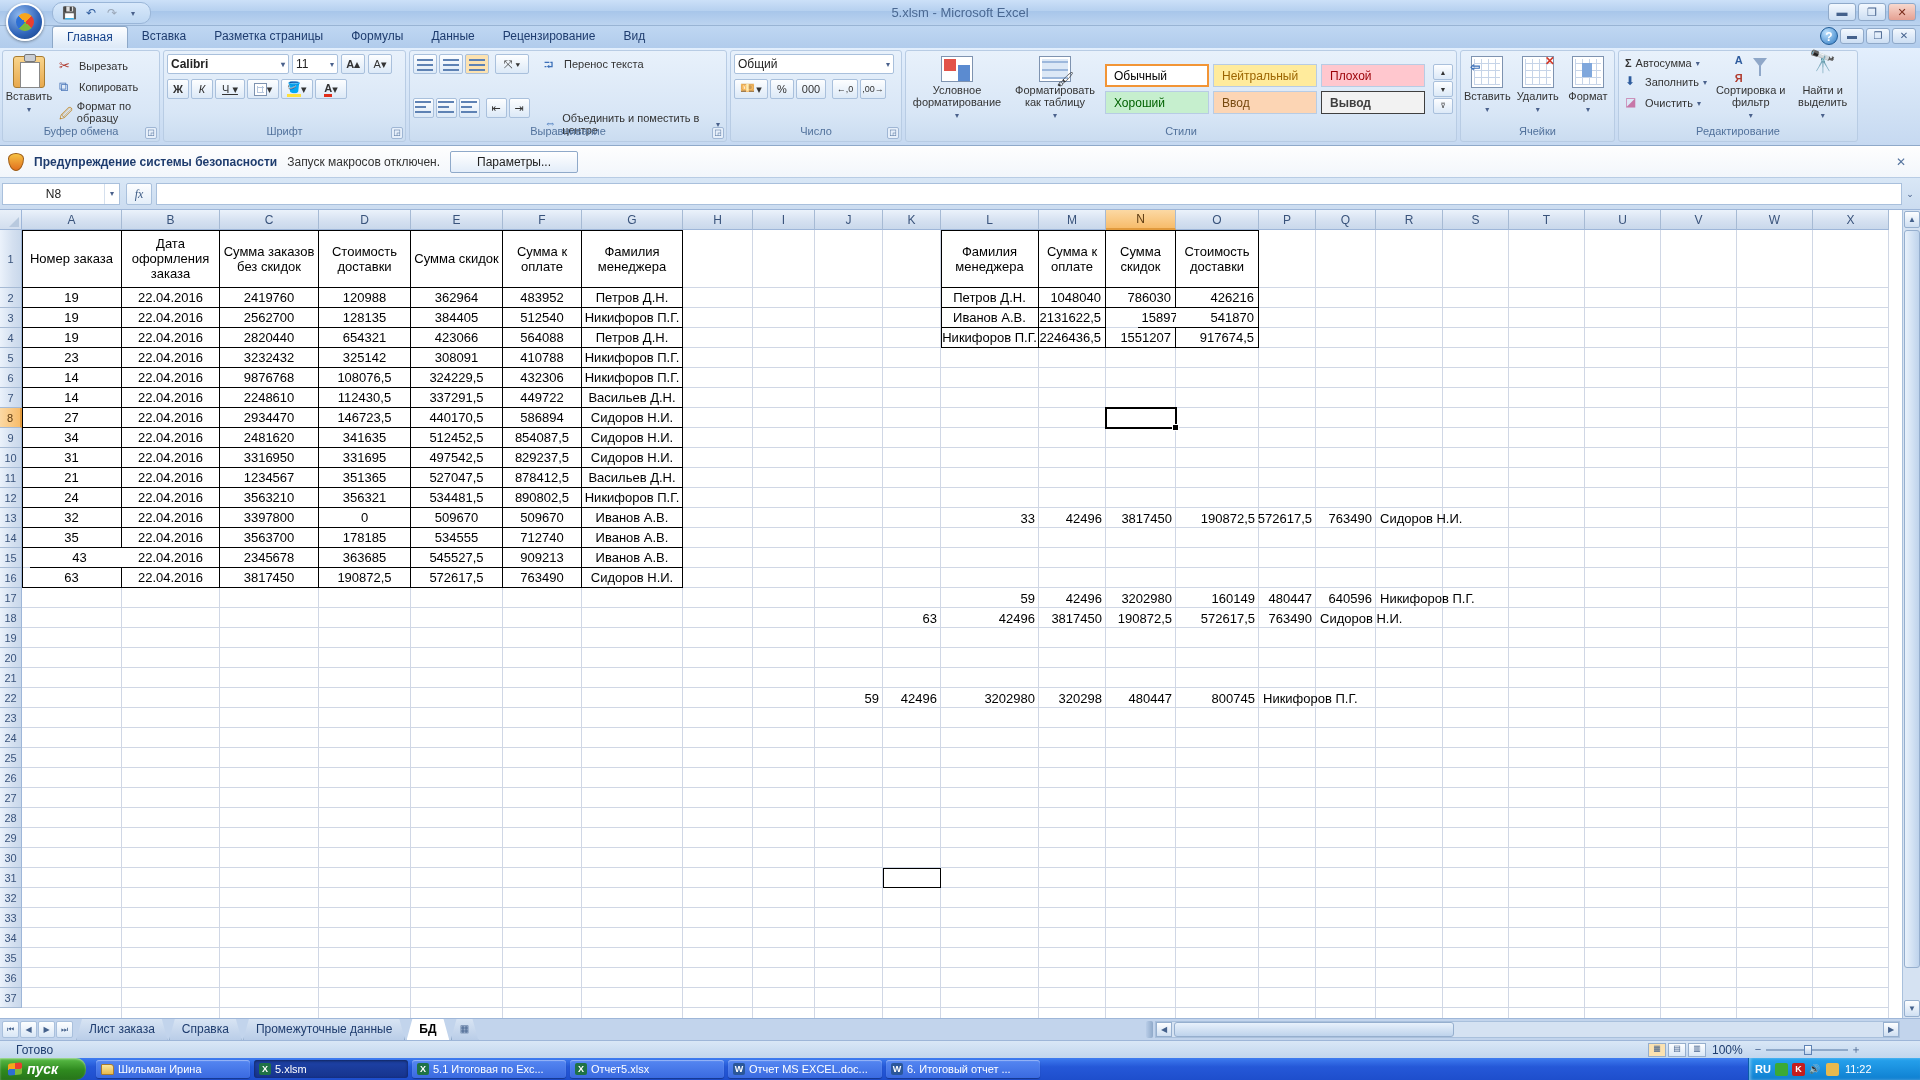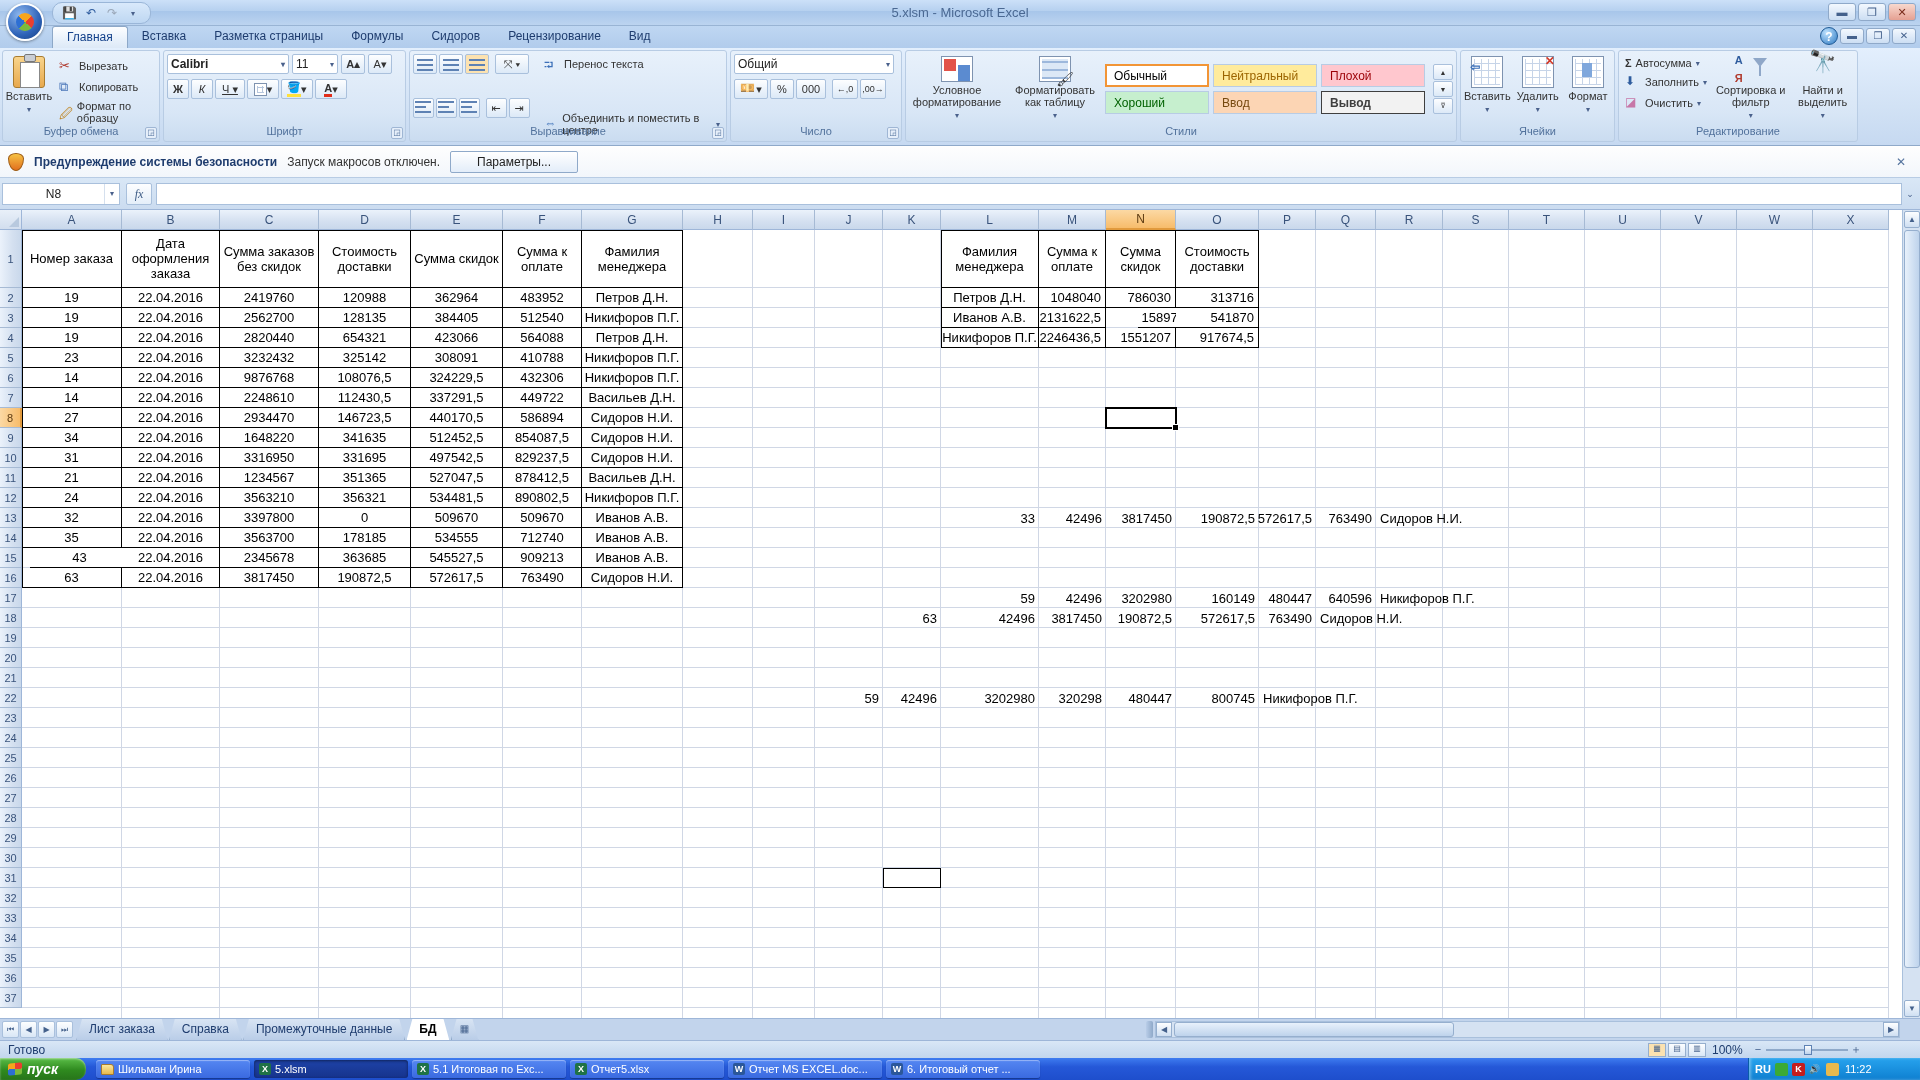--- a/index.html
+++ b/index.html
@@ -228,21 +228,21 @@
   <div class="orb">
       <div class="flower"></div>
     </div>
 
   <div class="tabrow">
     <div class="rtabs" id="rtabs">
         <div class="rtab active">Главная</div>
         <div class="rtab">Вставка</div>
         <div class="rtab">Разметка страницы</div>
         <div class="rtab">Формулы</div>
-        <div class="rtab">Сидоров</div>
+        <div class="rtab">Данные</div>
         <div class="rtab">Рецензирование</div>
         <div class="rtab">Вид</div>
       </div>
     <div class="tabrow-right">
       <div class="helpbtn">?</div>
       <div class="wbtn small">▬</div>
       <div class="wbtn small">❐</div>
       <div class="wbtn small">✕</div>
     </div>
   </div>
@@ -646,21 +646,21 @@
       <div class="cell tbl ctr" style="left: 582px; top: 178px; width: 101px; height: 20px;">Васильев Д.Н.</div>
       <div class="cell tbl ctr" style="left: 22px; top: 198px; width: 100px; height: 20px;">27</div>
       <div class="cell tbl ctr" style="left: 122px; top: 198px; width: 98px; height: 20px;">22.04.2016</div>
       <div class="cell tbl ctr" style="left: 220px; top: 198px; width: 99px; height: 20px;">2934470</div>
       <div class="cell tbl ctr" style="left: 319px; top: 198px; width: 92px; height: 20px;">146723,5</div>
       <div class="cell tbl ctr" style="left: 411px; top: 198px; width: 92px; height: 20px;">440170,5</div>
       <div class="cell tbl ctr" style="left: 503px; top: 198px; width: 79px; height: 20px;">586894</div>
       <div class="cell tbl ctr" style="left: 582px; top: 198px; width: 101px; height: 20px;">Сидоров Н.И.</div>
       <div class="cell tbl ctr" style="left: 22px; top: 218px; width: 100px; height: 20px;">34</div>
       <div class="cell tbl ctr" style="left: 122px; top: 218px; width: 98px; height: 20px;">22.04.2016</div>
-      <div class="cell tbl ctr" style="left: 220px; top: 218px; width: 99px; height: 20px;">1648220</div>
+      <div class="cell tbl ctr" style="left: 220px; top: 218px; width: 99px; height: 20px;">2481620</div>
       <div class="cell tbl ctr" style="left: 319px; top: 218px; width: 92px; height: 20px;">341635</div>
       <div class="cell tbl ctr" style="left: 411px; top: 218px; width: 92px; height: 20px;">512452,5</div>
       <div class="cell tbl ctr" style="left: 503px; top: 218px; width: 79px; height: 20px;">854087,5</div>
       <div class="cell tbl ctr" style="left: 582px; top: 218px; width: 101px; height: 20px;">Сидоров Н.И.</div>
       <div class="cell tbl ctr" style="left: 22px; top: 238px; width: 100px; height: 20px;">31</div>
       <div class="cell tbl ctr" style="left: 122px; top: 238px; width: 98px; height: 20px;">22.04.2016</div>
       <div class="cell tbl ctr" style="left: 220px; top: 238px; width: 99px; height: 20px;">3316950</div>
       <div class="cell tbl ctr" style="left: 319px; top: 238px; width: 92px; height: 20px;">331695</div>
       <div class="cell tbl ctr" style="left: 411px; top: 238px; width: 92px; height: 20px;">497542,5</div>
       <div class="cell tbl ctr" style="left: 503px; top: 238px; width: 79px; height: 20px;">829237,5</div>
@@ -708,21 +708,21 @@
       <div class="cell tbl ctr" style="left: 503px; top: 358px; width: 79px; height: 20px;">763490</div>
       <div class="cell tbl ctr" style="left: 582px; top: 358px; width: 101px; height: 20px;">Сидоров Н.И.</div>
       <div class="tedge" style="left: 22px; top: 20px; width: 661px; height: 358px;"></div>
       <div class="cell tbl hdr" style="left: 941px; top: 20px; width: 98px; height: 58px;">Фамилия менеджера</div>
       <div class="cell tbl hdr" style="left: 1039px; top: 20px; width: 67px; height: 58px;">Сумма к оплате</div>
       <div class="cell tbl hdr" style="left: 1106px; top: 20px; width: 70px; height: 58px;">Сумма скидок</div>
       <div class="cell tbl hdr" style="left: 1176px; top: 20px; width: 83px; height: 58px;">Стоимость доставки</div>
       <div class="cell tbl ctr" style="left: 941px; top: 78px; width: 98px; height: 20px;">Петров Д.Н.</div>
       <div class="cell tbl num" style="left: 1039px; top: 78px; width: 67px; height: 20px; text-align: center;">1048040</div>
       <div class="cell tbl num" style="left: 1106px; top: 78px; width: 70px; height: 20px;">786030</div>
-      <div class="cell tbl num" style="left: 1176px; top: 78px; width: 83px; height: 20px;">313716</div>
+      <div class="cell tbl num" style="left: 1176px; top: 78px; width: 83px; height: 20px;">426216</div>
       <div class="cell tbl ctr" style="left: 941px; top: 98px; width: 98px; height: 20px;">Иванов А.В.</div>
       <div class="cell tbl num" style="left: 1039px; top: 98px; width: 67px; height: 20px;">2131622,5</div>
       <div class="cell tbl num" style="left: 1138px; top: 98px; width: 70px; height: 20px;">1589752,5</div>
       <div class="cell tbl num" style="left: 1176px; top: 98px; width: 83px; height: 20px;">541870</div>
       <div class="cell tbl ctr" style="left: 941px; top: 118px; width: 98px; height: 20px;">Никифоров П.Г.</div>
       <div class="cell tbl num" style="left: 1039px; top: 118px; width: 67px; height: 20px;">2246436,5</div>
       <div class="cell tbl num" style="left: 1106px; top: 118px; width: 70px; height: 20px;">1551207</div>
       <div class="cell tbl num" style="left: 1176px; top: 118px; width: 83px; height: 20px;">917674,5</div>
       <div class="tedge" style="left: 941px; top: 20px; width: 318px; height: 118px;"></div>
       <div class="cell num" style="left: 941px; top: 298px; width: 98px; height: 20px;">33</div>
@@ -773,21 +773,21 @@
       </div>
     <div class="tabsplit"></div>
     <div class="hscroll">
       <div class="harrow" style="left:0;">◀</div>
       <div class="hthumb"></div>
       <div class="harrow" style="right:0;">▶</div>
     </div>
   </div>
 
   <div class="statusbar">
-    <span style="position:absolute; left:8px; top:2px;">Готово</span>
+    <span style="position:absolute; left:16px; top:2px;">Готово</span>
     <div class="viewbtns">
       <div class="viewbtn active">▦</div>
       <div class="viewbtn">▤</div>
       <div class="viewbtn">▥</div>
     </div>
     <span class="zoomlbl">100%</span>
     <div class="zslider">
       <span class="minus">−</span>
       <span class="track"></span>
       <span class="handle"></span>

